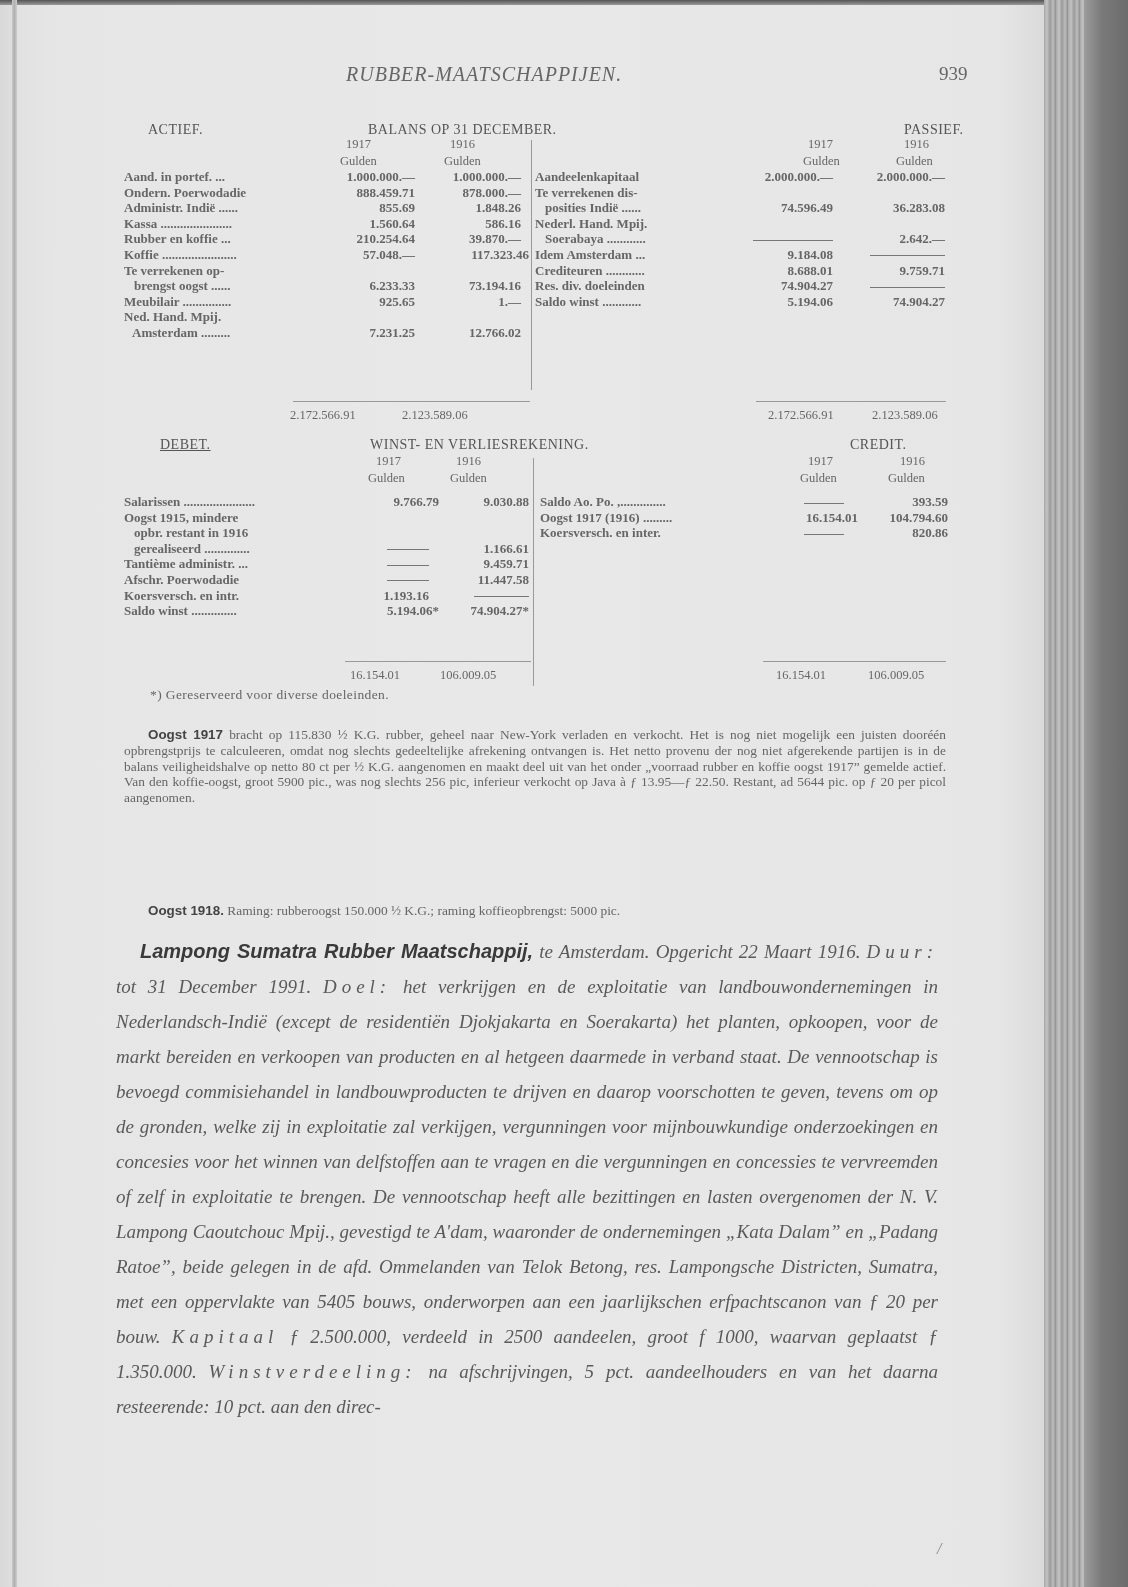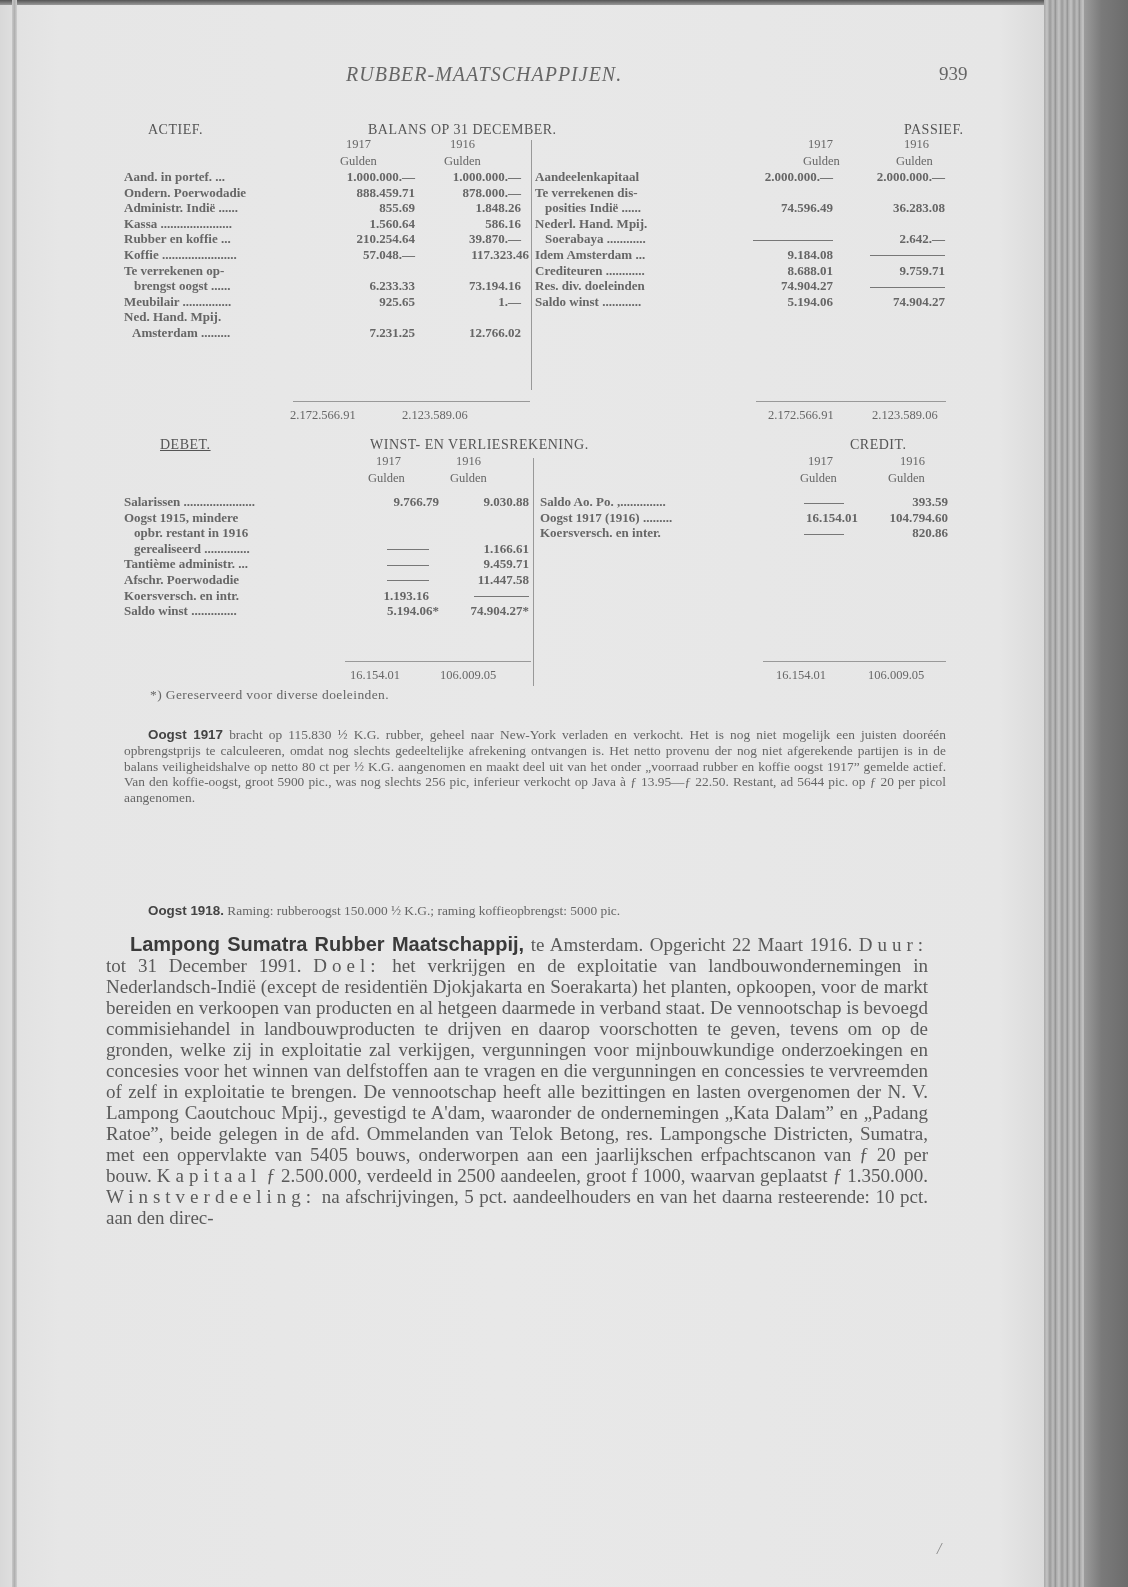--- a/index.html
+++ b/index.html
@@ -34,21 +34,21 @@
   .tbl .v1, .tbl .v2 { position: absolute; text-align: right; }
   .dash { display:inline-block; height:1px; background:#777; vertical-align: middle; }
 
   .hdr { font-size: 14px; color:#555; letter-spacing: 0.5px; }
   .yr { font-size: 12.5px; color:#666; }
   .vline { position:absolute; width:1px; background:#999; }
   .hline { position:absolute; height:1px; background:#999; }
 
   .para { position: absolute; left: 124px; width: 822px; font-size: 13.4px; line-height: 15.8px; color: #666; text-align: justify; }
   .para b { font-family: "Liberation Sans", "DejaVu Sans", sans-serif; font-weight: bold; color: #444; }
-  .main-para { position: absolute; left: 106px; width: 822px; font-size: 19px; line-height: 21px; color: #5a5a5a; text-align: justify; }
+  .main-para { position: absolute; left: 116px; width: 822px; font-size: 19px; line-height: 35px; color: #5a5a5a; text-align: justify; font-style: italic; }
   .main-para b { font-family: "Liberation Sans", "DejaVu Sans", sans-serif; font-weight: bold; color: #3a3a3a; font-size: 20px; }
   .spaced { letter-spacing: 5px; }
   .footnote { left: 150px; top: 687px; font-size: 13.5px; color: #666; letter-spacing: 0.4px; }
   .stray { left: 937px; top: 1540px; font-size: 16px; color:#888; font-style: italic; }
 </style>
 </head>
 <body>
 
 <div class="page"></div>
 <div class="topedge"></div>

